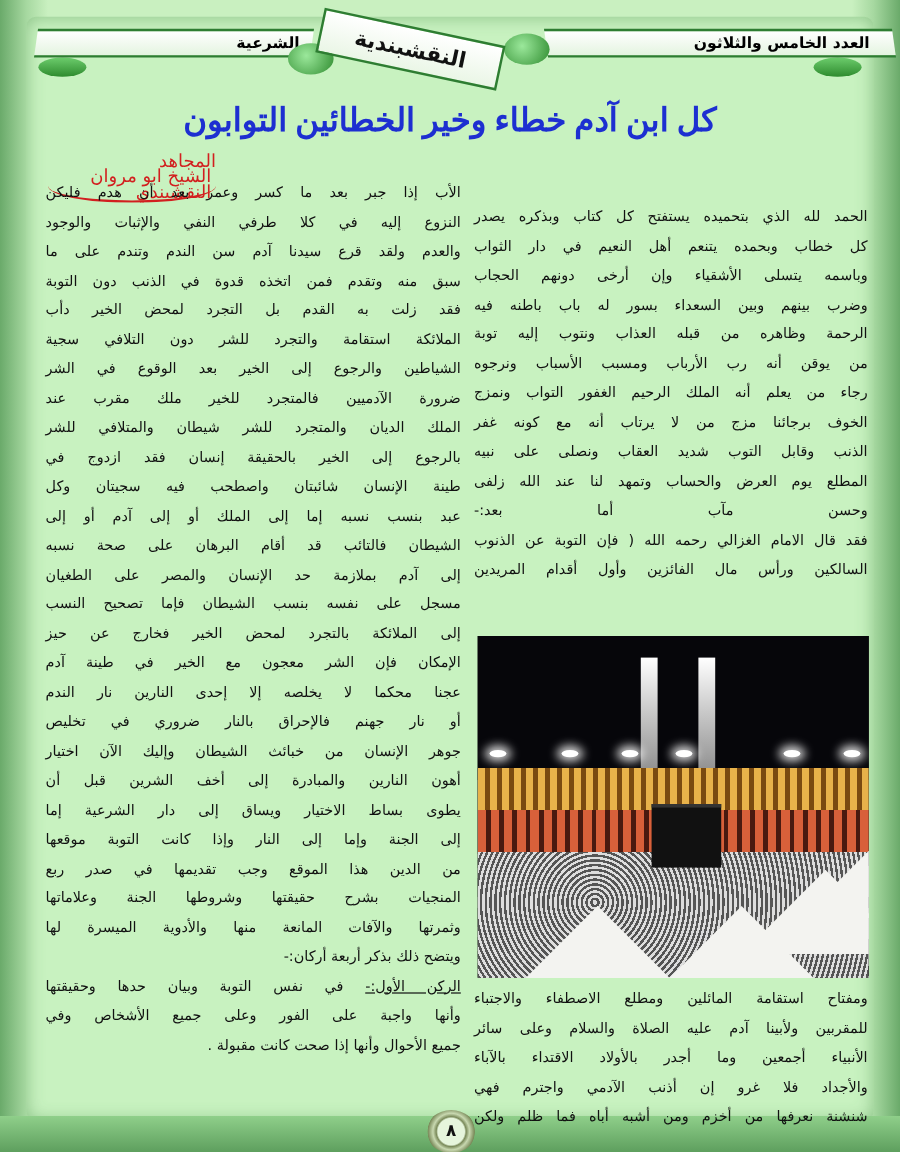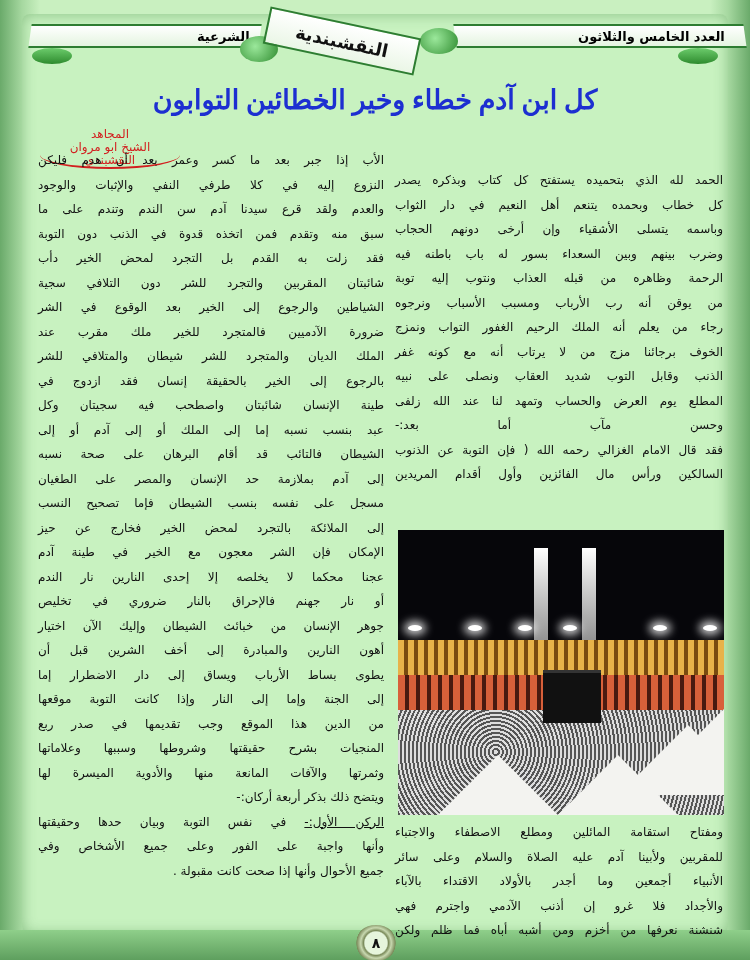--- a/index.html
+++ b/index.html
@@ -47,21 +47,21 @@
     transform:rotate(12deg);
     display:flex; align-items:center; justify-content:center;
     font-weight:bold; font-size:18px; color:#111;
   }
   .knot { position:absolute; width:38px; height:26px; border-radius:50%;
     background:radial-gradient(circle at 40% 40%, #9be89b, #2e8b2e); }
   .title {
     position:absolute; left:40px; width:670px; top:84px; text-align:center;
     color:#1d2fd1; font-weight:bold; font-size:27px; direction:rtl;font-family:Liberation Serif, serif;
   }
-  .author { position:absolute; left:40px; top:128px; width:140px; text-align:center; color:#d21f1f; font-size:12px; direction:rtl; line-height:13px;}
+  .author { position:absolute; left:40px; top:128px; width:140px; color:#d21f1f; font-size:15px; direction:rtl; line-height:13px;}
   .author .line { border-bottom:2px solid #d21f1f; border-radius:0 0 50% 50%; display:inline-block; padding:0 4px;}
   .col {
     position:absolute; direction:rtl; text-align:justify;
     font-family:"DejaVu Sans", sans-serif; font-size:12px; line-height:24.5px; color:#111;
   }
   .col p { margin:0; text-align-last:justify; }
   .col p.last { text-align-last:right; }
   .col-right { left:395px; width:328px; top:148px;margin-top:20px; }
   .col-left { left:38px; width:346px; top:148px; }
   .col-right-bottom { left:395px; width:328px; top:820px; }
@@ -158,40 +158,40 @@
       <p>والأجداد فلا غرو إن أذنب الآدمي واجترم فهي</p>
       <p>شنشنة نعرفها من أخزم ومن أشبه أباه فما ظلم ولكن</p>
     </div>
 
   <div class="col col-left" id="col-left">
       <p>الأب إذا جبر بعد ما كسر وعمر بعد أن هدم فليكن</p>
       <p>النزوع إليه في كلا طرفي النفي والإثبات والوجود</p>
       <p>والعدم ولقد قرع سيدنا آدم سن الندم وتندم على ما</p>
       <p>سبق منه وتقدم فمن اتخذه قدوة في الذنب دون التوبة</p>
       <p>فقد زلت به القدم بل التجرد لمحض الخير دأب</p>
-      <p>شائبتان المقربين والتجرد للشر دون التلافي سجية</p>
+      <p>الملائكة استقامة والتجرد للشر دون التلافي سجية</p>
       <p>الشياطين والرجوع إلى الخير بعد الوقوع في الشر</p>
       <p>ضرورة الآدميين فالمتجرد للخير ملك مقرب عند</p>
       <p>الملك الديان والمتجرد للشر شيطان والمتلافي للشر</p>
       <p>بالرجوع إلى الخير بالحقيقة إنسان فقد ازدوج في</p>
       <p>طينة الإنسان شائبتان واصطحب فيه سجيتان وكل</p>
       <p>عبد بنسب نسبه إما إلى الملك أو إلى آدم أو إلى</p>
       <p>الشيطان فالتائب قد أقام البرهان على صحة نسبه</p>
       <p>إلى آدم بملازمة حد الإنسان والمصر على الطغيان</p>
       <p>مسجل على نفسه بنسب الشيطان فإما تصحيح النسب</p>
       <p>إلى الملائكة بالتجرد لمحض الخير فخارج عن حيز</p>
       <p>الإمكان فإن الشر معجون مع الخير في طينة آدم</p>
       <p>عجنا محكما لا يخلصه إلا إحدى النارين نار الندم</p>
       <p>أو نار جهنم فالإحراق بالنار ضروري في تخليص</p>
       <p>جوهر الإنسان من خبائث الشيطان وإليك الآن اختيار</p>
       <p>أهون النارين والمبادرة إلى أخف الشرين قبل أن</p>
-      <p>يطوى بساط الأرباب ويساق إلى دار الاضطرار إما</p>
+      <p>يطوى بساط الاختيار ويساق إلى دار الشرعية إما</p>
       <p>إلى الجنة وإما إلى النار وإذا كانت التوبة موقعها</p>
       <p>من الدين هذا الموقع وجب تقديمها في صدر ربع</p>
-      <p>المنجيات بشرح حقيقتها وشروطها وسببها وعلاماتها</p>
+      <p>المنجيات بشرح حقيقتها وشروطها الجنة وعلاماتها</p>
       <p>وثمرتها والآفات المانعة منها والأدوية الميسرة لها</p>
       <p class="last">ويتضح ذلك بذكر أربعة أركان:-</p>
       <p><span class="heading-u">الركن الأول:-</span><span> في نفس التوبة وبيان حدها وحقيقتها</span></p>
       <p>وأنها واجبة على الفور وعلى جميع الأشخاص وفي</p>
       <p class="last">جميع الأحوال وأنها إذا صحت كانت مقبولة .</p>
     </div>
 
   <div class="page-num">
     <span>٨</span>
   </div>

